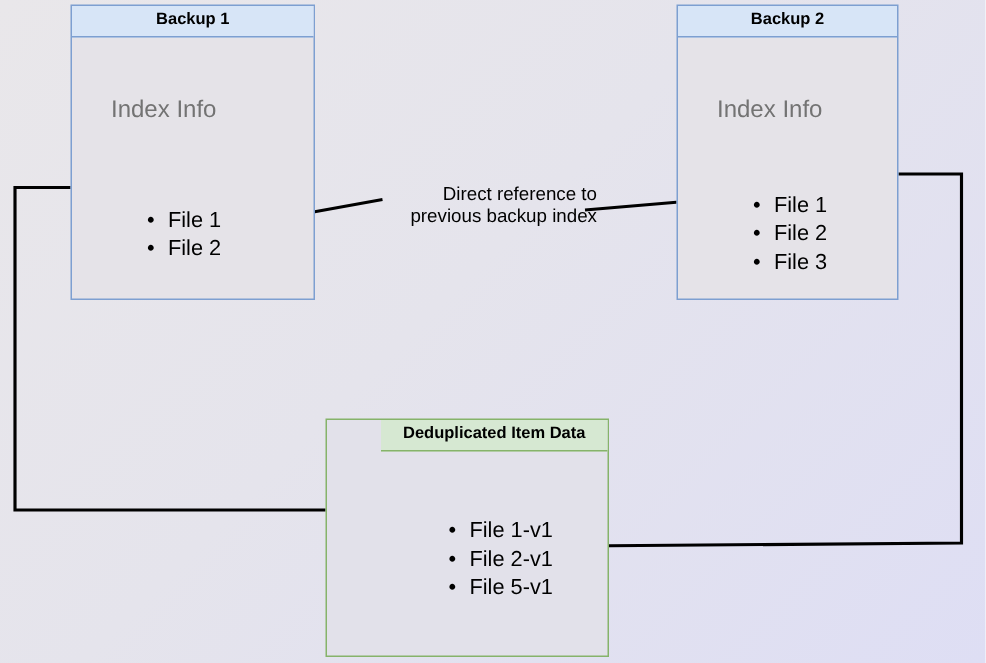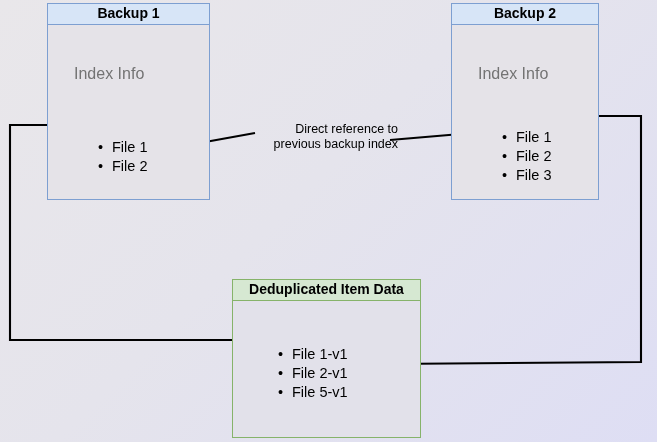--- a/index.html
+++ b/index.html
@@ -40,21 +40,21 @@
   }
   .box-green {
     border: 1.6px solid #86b36a;
     background: #e2e1ea;
   }
   .box-header {
     box-sizing: border-box;
     height: 21px;
     line-height: 19px;
     text-align: center;
-    font-size: 14px;
+    font-size: 11px;
     font-weight: bold;
     color: #000000;
   }
   .header-blue {
     background: #d7e5f7;
     border-bottom: 1.4px solid #7d9fd1;
   }
   .header-green {
     background: #d6e8d2;
     border-bottom: 1.6px solid #86b36a;
@@ -142,21 +142,21 @@
     <div class="box-body">
       <div class="index-label" style="left:26px; top:40px;">Index Info</div>
       <ul class="file-list" style="left:50px; top:103px;">
         <li>File 1</li>
         <li>File 2</li>
         <li>File 3</li>
       </ul>
     </div>
   </div>
 
-  <div class="box box-green" style="left:232px; top:279px; width:189px; height:159px;">
+  <div class="box box-green" style="left:217px; top:279px; width:189px; height:159px;padding-left:36px;">
     <div class="box-header header-green">Deduplicated Item Data</div>
     <div class="box-body">
       <ul class="file-list" style="left:45px; top:44px;">
         <li>File 1-v1</li>
         <li>File 2-v1</li>
         <li>File 5-v1</li>
       </ul>
     </div>
   </div>
 

